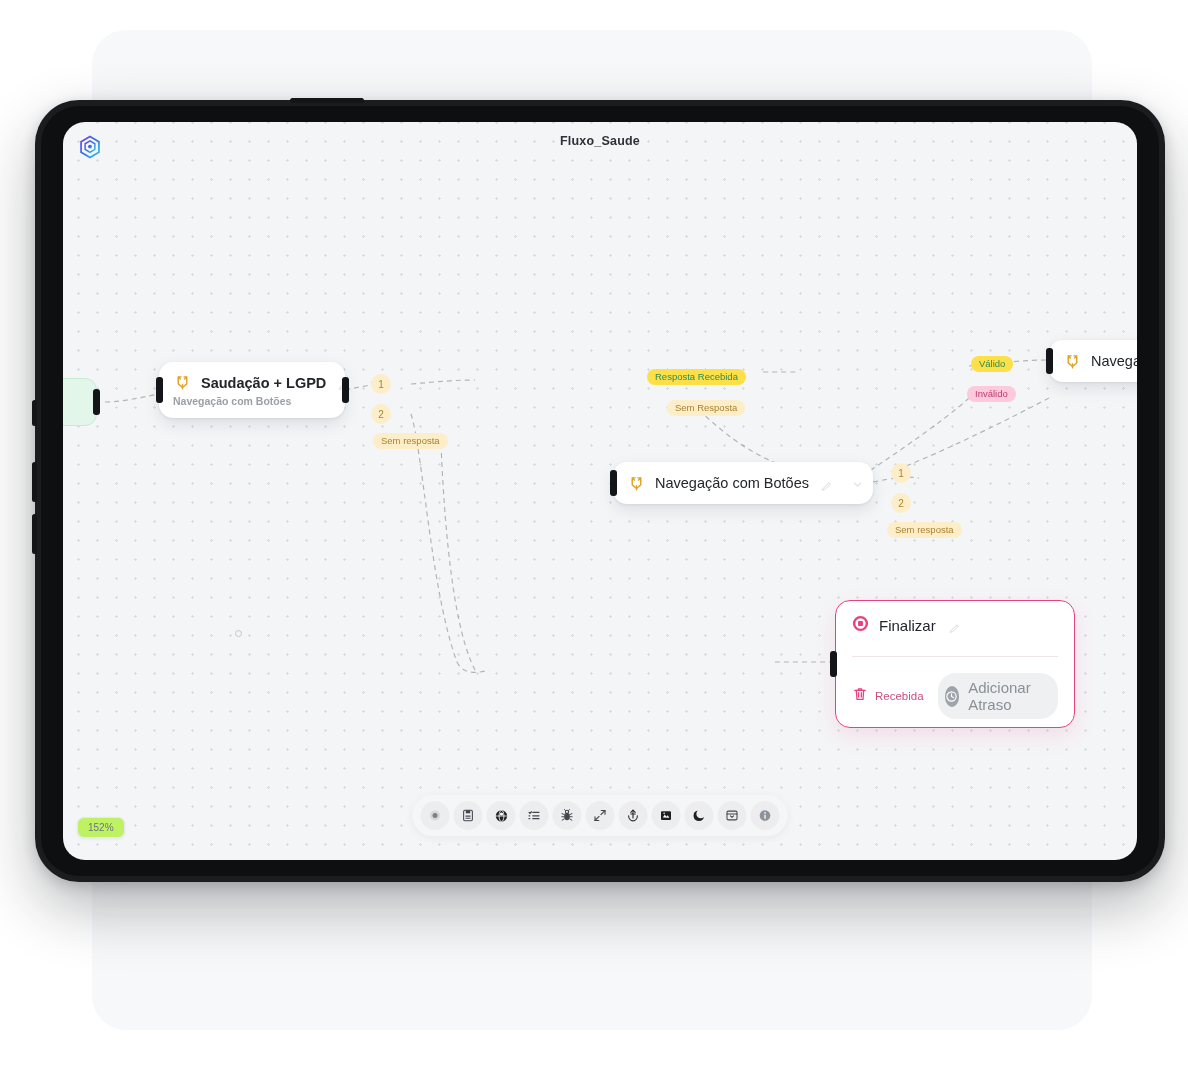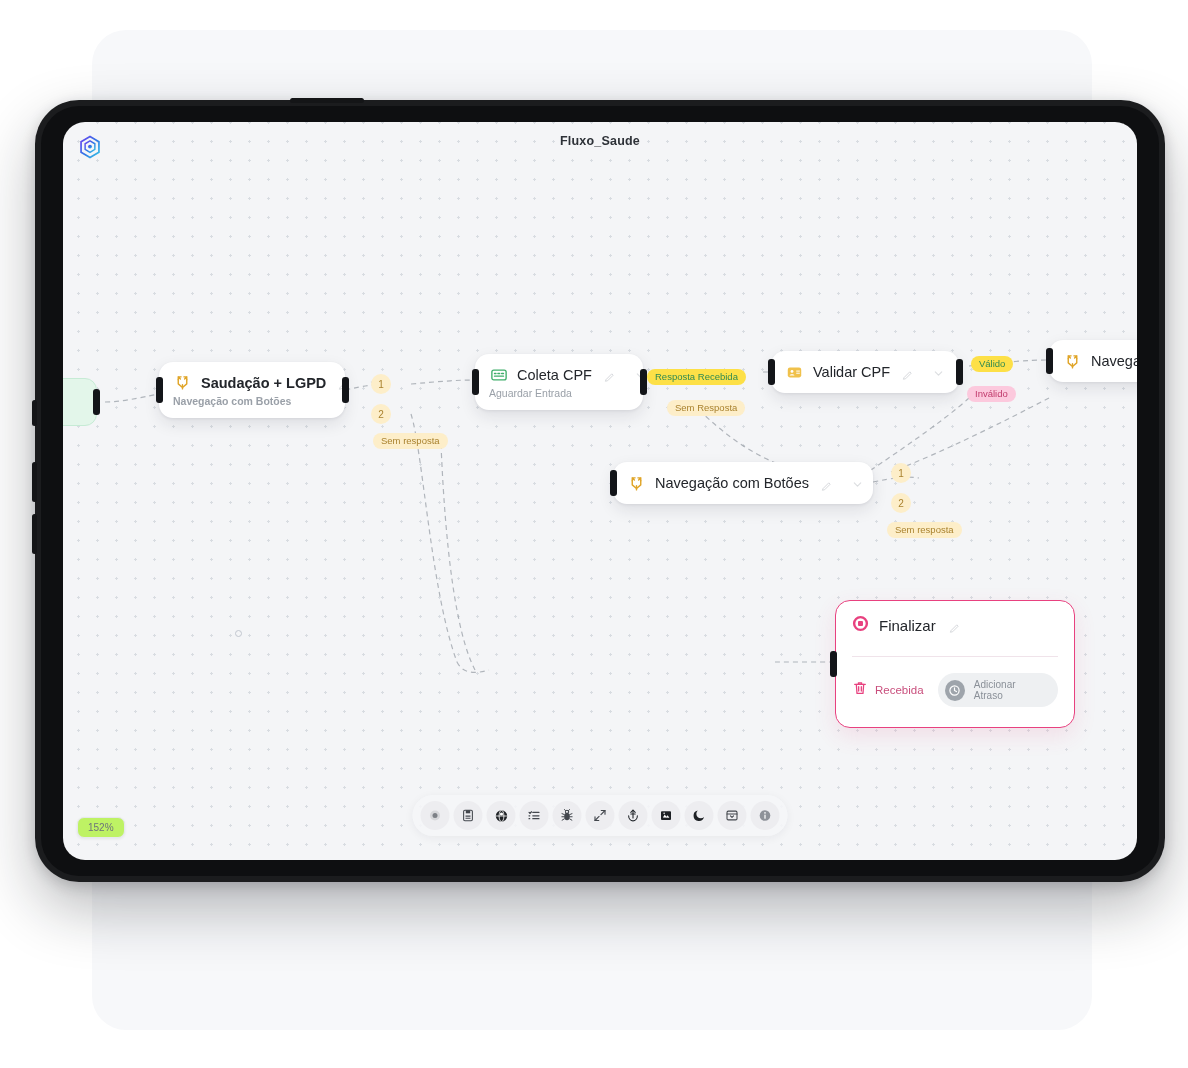--- a/index.html
+++ b/index.html
@@ -137,21 +137,21 @@
   .card-sel-title { font-size:15px; color:#23262b;}
   .card-divider { height:1px; background:#f0e3ea; margin:20px 0 16px 0; }
   .card-sel-actions { display:flex; align-items:center; gap:14px; }
   .act-del { display:flex; align-items:center; gap:7px; cursor:pointer; }
   .act-del-label { font-size:11.5px; color:#c94f7d; }
   .act-delay {
     display:flex; align-items:center; gap:9px;
     background:#eef0f2; border-radius:18px;
     padding:6px 14px 6px 7px;
   }
-  .act-delay-label { font-size:10px; color:#8a9098; }
+  .act-delay-label { font-size:15px; color:#8a9098; }
   .clock-circle {
     width:21px; height:21px; border-radius:50%;
     background:#9ea4ab; display:flex; align-items:center; justify-content:center;
   }
 
   
   .toolbar {
     position:absolute;
     left:50%; transform:translateX(-50%);
     bottom:24px;
@@ -279,74 +279,24 @@
           </span>
         </div>
         <div class="node-sub">Navegação com Botões</div>
         <div class="port right"></div>
       </div>
 
       <div class="badge num b-amber" style="left:308px; top:252px;">1</div>
       <div class="badge num b-amber" style="left:308px; top:282px;">2</div>
       <div class="badge b-amber" style="left:310px; top:311px;">Sem resposta</div>
 
-      <div class="node" style="left:412px; top:232px; width:168px; height:56px;">
-        <div class="port left"></div>
-        <div class="node-row">
-          <span class="node-icon">
-            <svg viewBox="0 0 24 24" width="18" height="18" fill="none" stroke="#3fae6a" stroke-width="1.8" stroke-linecap="round">
-              <rect x="2.5" y="5.5" width="19" height="13" rx="2.5"></rect>
-              <path d="M6 10 H8 M10.5 10 H13 M15.5 10 H18"></path>
-              <path d="M6 13.5 H18"></path>
-            </svg>
-          </span>
-          <span class="node-title">Coleta CPF</span>
-          <span class="pencil">
-            <svg viewBox="0 0 24 24" width="11" height="11" fill="none" stroke="#9aa0a8" stroke-width="2" stroke-linecap="round">
-                <path d="M4 20 L8 19 L20 7 L17 4 L5 16 Z"></path>
-              </svg>
-          </span>
-          <span class="chev">
-            <svg viewBox="0 0 24 24" width="13" height="13" fill="none" stroke="#9aa0a8" stroke-width="2" stroke-linecap="round" stroke-linejoin="round">
-                <path d="M6 9 L12 15 L18 9"></path>
-              </svg>
-          </span>
-        </div>
-        <div class="node-sub">Aguardar Entrada</div>
-        <div class="port right"></div>
-      </div>
 
       <div class="badge b-green" style="left:584px; top:247px;">Resposta Recebida</div>
       <div class="badge b-amber" style="left:604px; top:278px;">Sem Resposta</div>
 
-      <div class="node" style="left:708px; top:229px; width:188px; height:42px; justify-content:center;">
-        <div class="port left"></div>
-        <div class="node-row">
-          <span class="node-icon">
-            <svg viewBox="0 0 24 24" width="17" height="17">
-              <rect x="2.5" y="5" width="19" height="14" rx="3" fill="#f0c14b"></rect>
-              <circle cx="8.5" cy="10.5" r="2" fill="#fff"></circle>
-              <path d="M5 16.2 C5.8 14 11.2 14 12 16.2" fill="#fff"></path>
-              <path d="M15 10 H19 M15 13 H19" stroke="#fff" stroke-width="1.4" stroke-linecap="round"></path>
-            </svg>
-          </span>
-          <span class="node-title">Validar CPF</span>
-          <span class="pencil">
-            <svg viewBox="0 0 24 24" width="11" height="11" fill="none" stroke="#9aa0a8" stroke-width="2" stroke-linecap="round">
-                <path d="M4 20 L8 19 L20 7 L17 4 L5 16 Z"></path>
-              </svg>
-          </span>
-          <span class="chev">
-            <svg viewBox="0 0 24 24" width="13" height="13" fill="none" stroke="#9aa0a8" stroke-width="2" stroke-linecap="round" stroke-linejoin="round">
-                <path d="M6 9 L12 15 L18 9"></path>
-              </svg>
-          </span>
-        </div>
-        <div class="port right"></div>
-      </div>
 
       <div class="badge b-green" style="left:908px; top:234px;">Válido</div>
       <div class="badge b-pink" style="left:904px; top:264px;">Inválido</div>
 
       <div class="node" style="left:986px; top:218px; width:150px; height:42px; justify-content:center; border-top-right-radius:14px;">
         <div class="port left"></div>
         <div class="node-row">
           <span class="node-icon">
             <svg viewBox="0 0 24 24" width="17" height="17" fill="none" stroke="#e0a528" stroke-width="2" stroke-linecap="round" stroke-linejoin="round">
               <path d="M6 20 L6 14 L12 9 L18 14 L18 20" transform="rotate(180 12 14)"></path>

